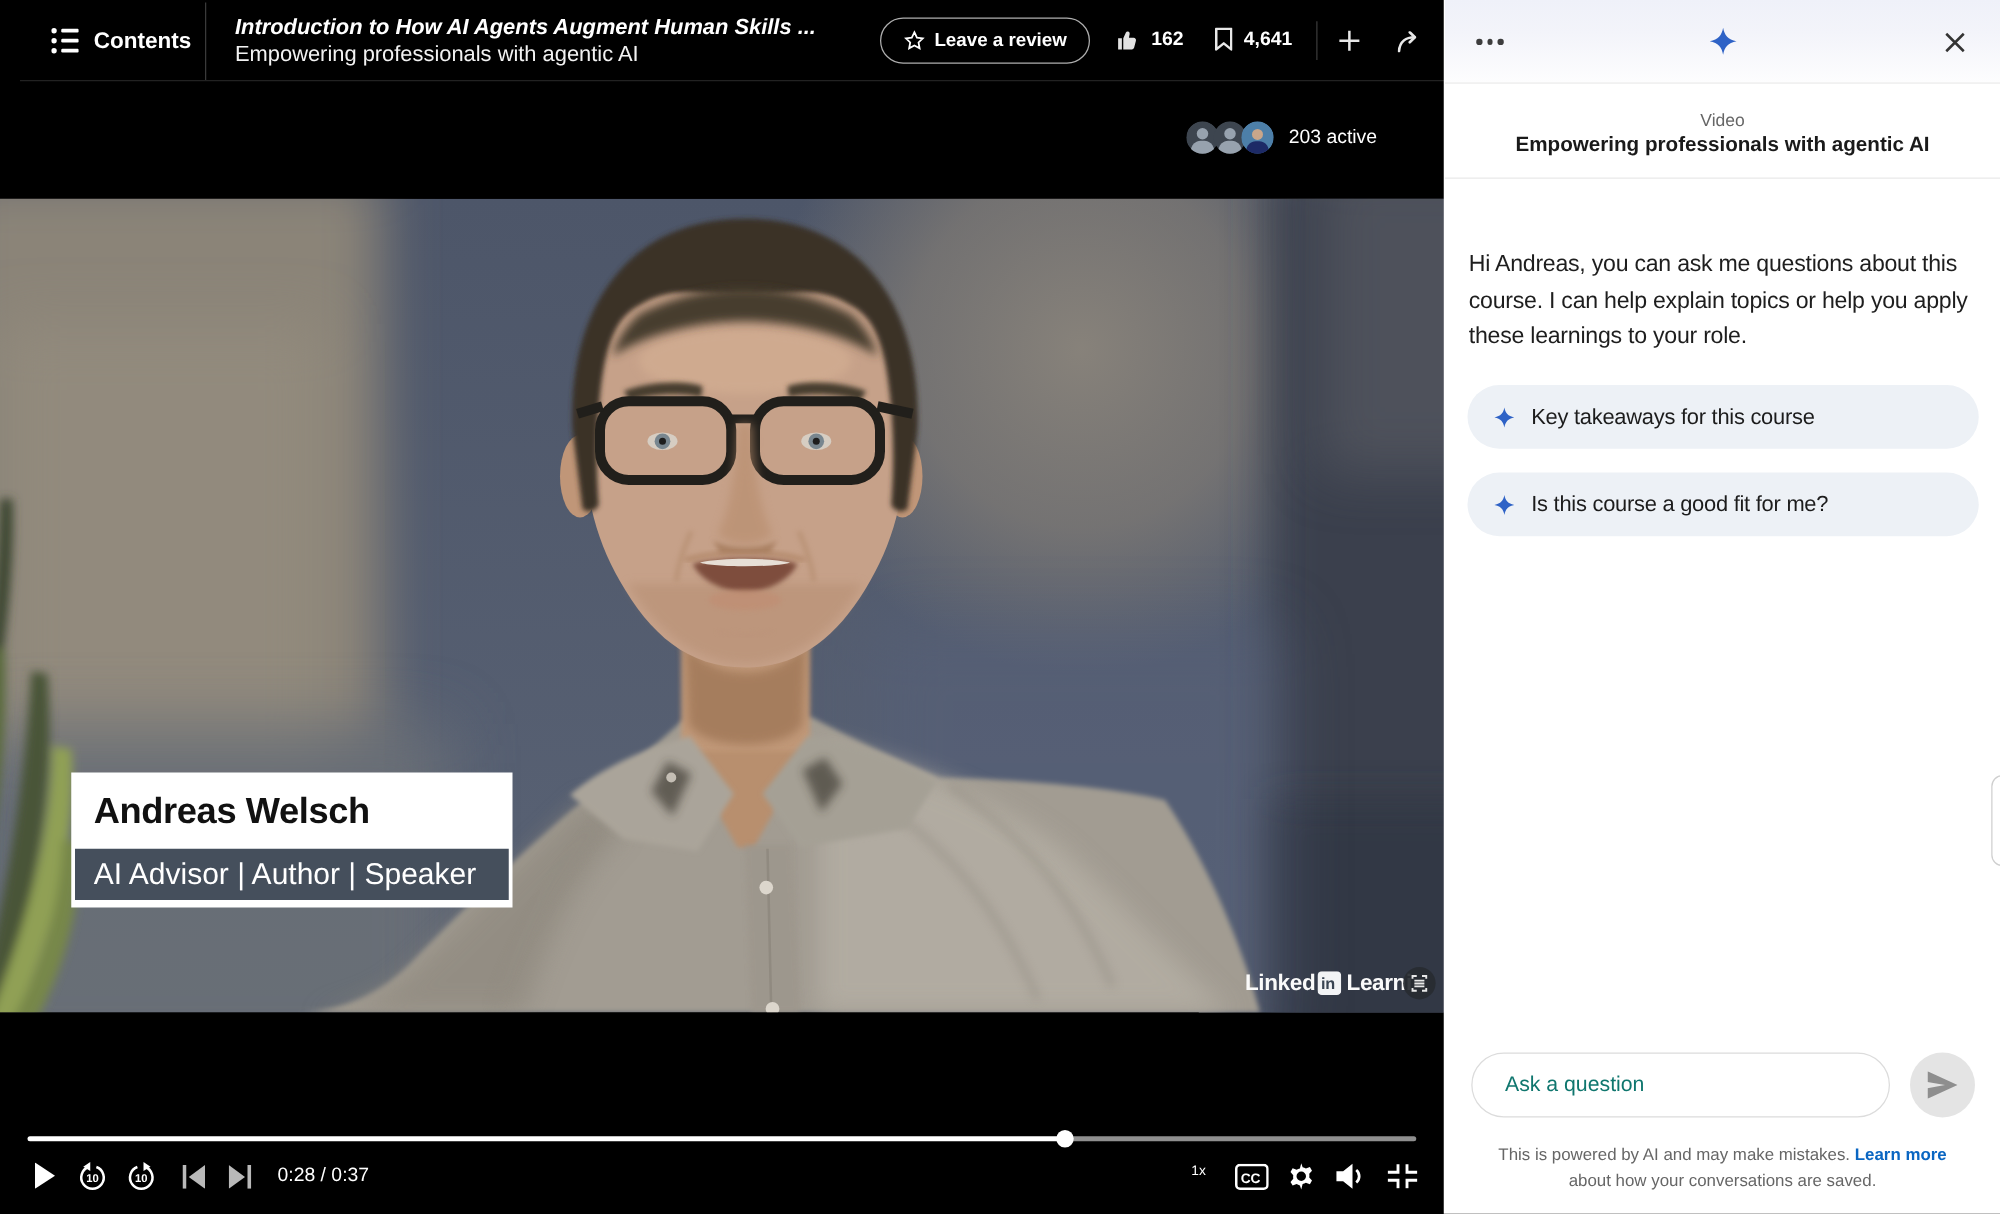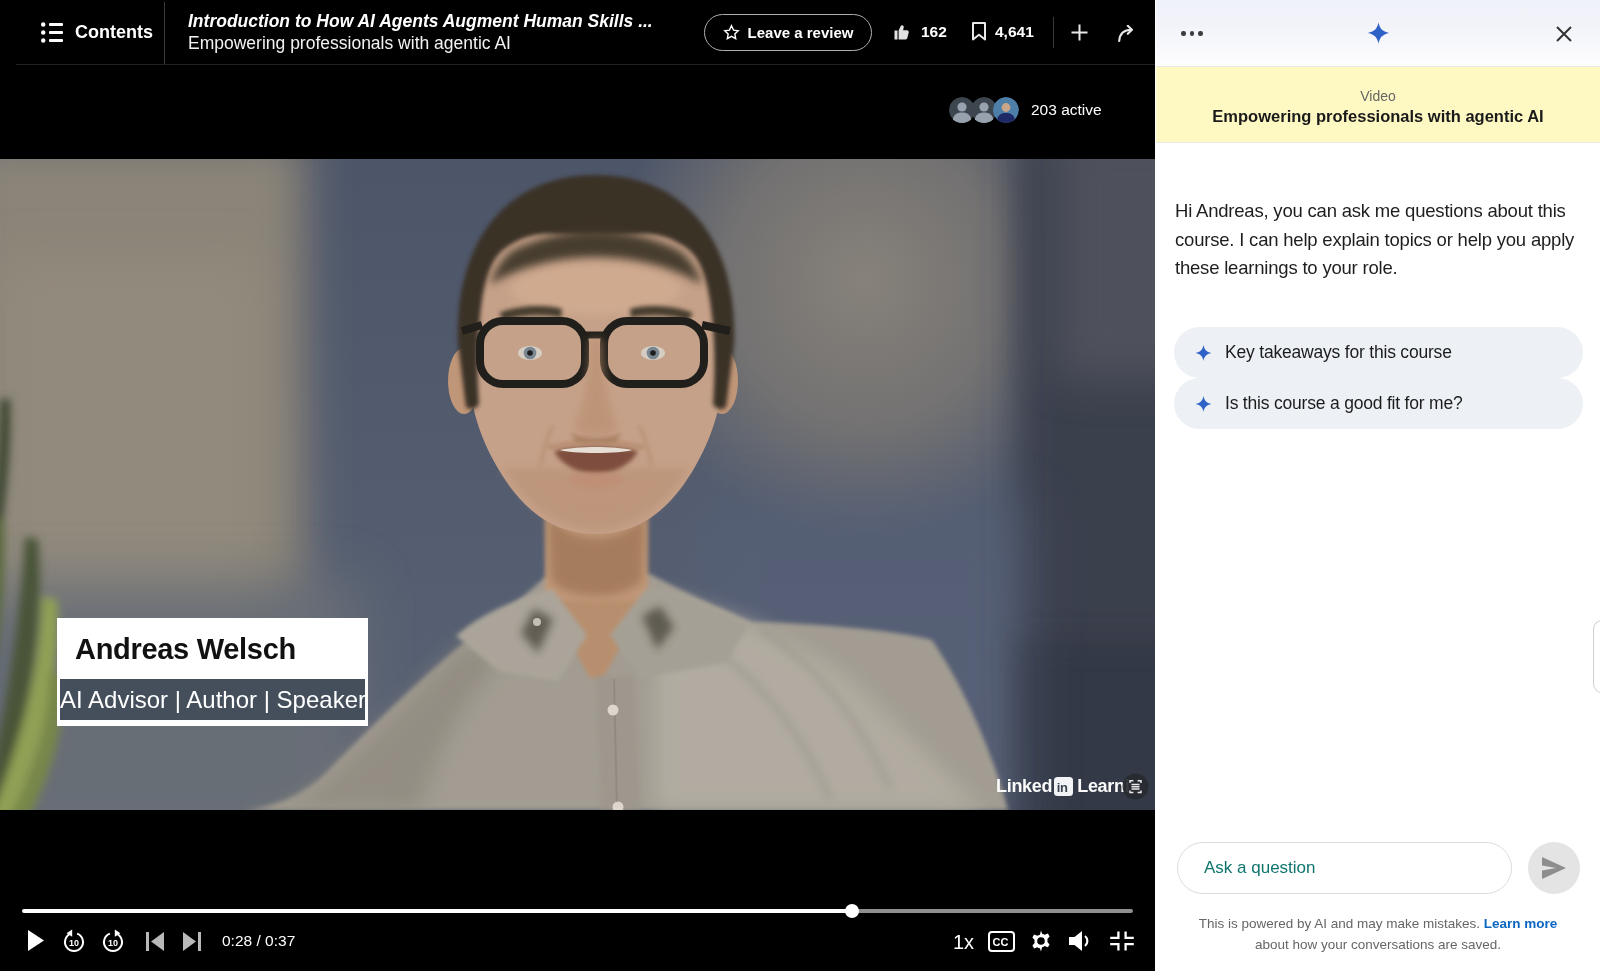--- a/index.html
+++ b/index.html
@@ -18,37 +18,37 @@
   .tb-num { position:absolute; top:23px; color:#fff; font-size:15.5px; font-weight:bold; }
   .tb-div2 { position:absolute; left:1037px; top:17px; width:1px; height:31px; background:#3a3a3a; }
 
   
   #scene { position:absolute; left:0; top:159px; width:1155px; height:651px; }
   #active { position:absolute; left:949px; top:97px; height:26px; display:flex; align-items:center; color:#fff; font-size:15.5px; }
   #active span { margin-left:16px; }
   .av { width:26px; height:26px; border-radius:50%; margin-right:-4px; position:relative; }
 
   
-  #lt { position:absolute; left:57px; top:618px; width:311px; height:108px; background:#fff; }
+  #lt { position:absolute; left:57px; top:618px; width:353px; height:108px; background:#fff; }
   #lt .name { position:absolute; left:18px; top:15px; color:#111; font-size:29px; font-weight:bold; letter-spacing:-0.3px; }
-  #lt .role { position:absolute; left:3px; top:61px; right:3px; bottom:6px; background:#454f5c; color:#fff; font-size:24px; display:flex; align-items:center; white-space:nowrap;text-align:center; }
+  #lt .role { position:absolute; left:3px; top:61px; right:3px; bottom:6px; background:#454f5c; color:#fff; font-size:24px; display:flex; align-items:center; padding-left:15px; white-space:nowrap;text-align:center; }
 
   
   #wm { position:absolute; left:996px; top:772px; height:28px; display:flex; align-items:center; color:#fafafa; font-size:18px; font-weight:bold; letter-spacing:-0.3px; }
 
   
   #ctrl { position:absolute; left:0; top:810px; width:959px; height:161px; background:#000; }
   .time { position:absolute; left:222px; top:122px; color:#fff; font-size:15.5px; }
-  .spd { position:absolute; left:953px; top:121px; color:#fff; font-size:20px; }
+  .spd { position:absolute; left:953px; top:121px; color:#fff; font-size:11px; }
 
   
   #phead { position:absolute; left:1156px; top:0; width:444px; height:67px; background:linear-gradient(180deg,#eff1f9 0%, #f3f4fa 40%, #fdfdfe 100%); border-bottom:1px solid #e8e8e8; }
   .dots { position:absolute; left:1181px; top:31px; width:30px; height:6px; }
   .dots i { display:block; float:left; width:4.5px; height:4.5px; border-radius:50%; background:#3d3d3d; margin-right:4.2px; }
-  #ptitle { position:absolute; left:1156px; top:67px; width:444px; height:76px; background:#fef9c3; border-bottom:1px solid #e9e9e9; text-align:center; }
+  #ptitle { position:absolute; left:1156px; top:67px; width:444px; height:76px; background:#ffffff; border-bottom:1px solid #e9e9e9; text-align:center; }
   #ptitle .v { margin-top:21px; color:#666; font-size:14px; }
   #ptitle .t { margin-top:3px; color:#1a1a1a; font-size:16.5px; font-weight:bold; }
   #msg { position:absolute; left:1175px; top:197px; width:402px; color:#1e1e1e; font-size:18.5px; line-height:28.5px; letter-spacing:-0.2px; }
   .chip { position:absolute; left:1174px; width:409px; height:51px; background:#edf1f6; border-radius:25.5px; display:flex; align-items:center; color:#1c1c1c; font-size:17.5px; letter-spacing:-0.2px; }
   .chip svg { margin:0 13px 0 21px; }
   #askwrap { position:absolute; left:1177px; top:842px; width:335px; height:52px; border:1px solid #dcdcdc; border-radius:26px; background:#fff; color:#0f766e; font-size:17px; line-height:50px; padding-left:26px; }
   #send { position:absolute; left:1528px; top:842px; width:52px; height:52px; border-radius:50%; background:#e4e4e4; display:flex; align-items:center; justify-content:center; }
   #foot { position:absolute; left:1156px; top:913px; width:444px; text-align:center; color:#666; font-size:13.5px; line-height:21px; }
   #foot b { color:#0a66c2;margin-top:20px; }
   #srail { position:absolute; left:1593px; top:620px; width:18px; height:73px; border:1.5px solid #cfcfcf; border-radius:11px; background:#fff; }
@@ -337,21 +337,21 @@
     <path d="M12 0.8 C13.2 7.2 16 10.5 23.2 12 C16 13.5 13.2 16.8 12 23.2 C10.8 16.8 8 13.5 0.8 12 C8 10.5 10.8 7.2 12 0.8 Z"></path>
   </svg>
 <svg class="abs" style="left:1556px;top:26px" width="16" height="16" viewBox="0 0 16 16" stroke="#333" stroke-width="2" fill="none">
     <path d="M1 1 L15 15 M15 1 L1 15"></path>
   </svg>
 <div id="ptitle">
   <div class="v">Video</div>
   <div class="t">Empowering professionals with agentic AI</div>
 </div>
 <div id="msg">Hi Andreas, you can ask me questions about this course. I can help explain topics or help you apply these learnings to your role.</div>
-<div class="chip" style="top:327px">
+<div class="chip" style="top:308px">
   <svg width="17" height="18" viewBox="0 0 24 24" fill="#2e62c6">
       <path d="M12 0.8 C13.2 7.2 16 10.5 23.2 12 C16 13.5 13.2 16.8 12 23.2 C10.8 16.8 8 13.5 0.8 12 C8 10.5 10.8 7.2 12 0.8 Z"></path>
     </svg>
   Key takeaways for this course
 </div>
 <div class="chip" style="top:378px">
   <svg width="17" height="18" viewBox="0 0 24 24" fill="#2e62c6">
       <path d="M12 0.8 C13.2 7.2 16 10.5 23.2 12 C16 13.5 13.2 16.8 12 23.2 C10.8 16.8 8 13.5 0.8 12 C8 10.5 10.8 7.2 12 0.8 Z"></path>
     </svg>
   Is this course a good fit for me?

